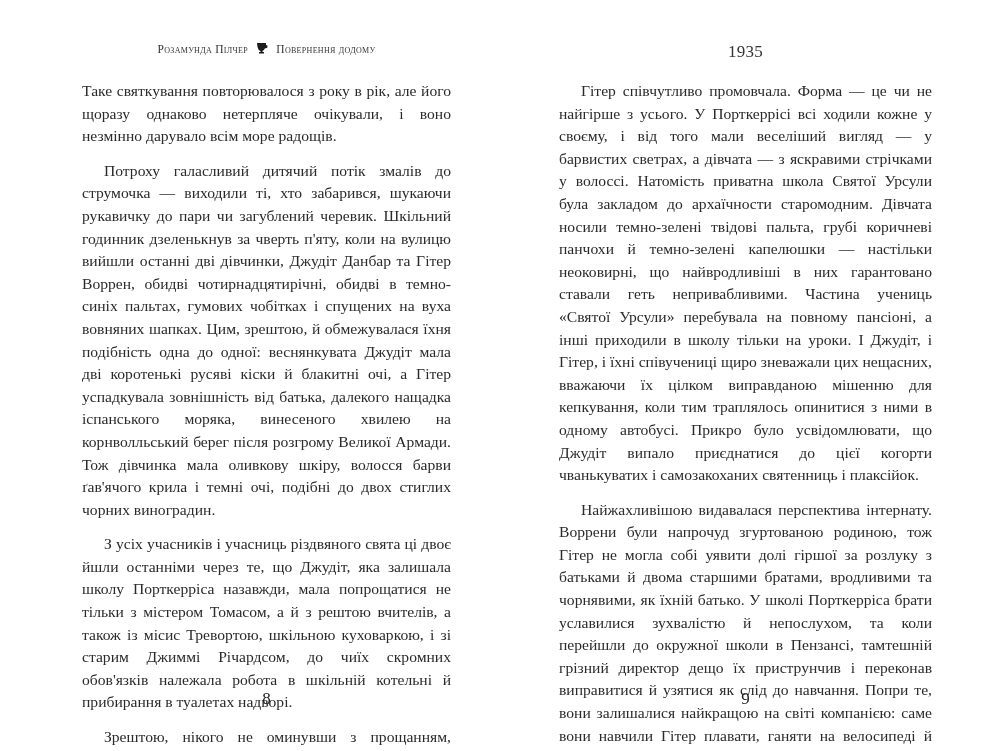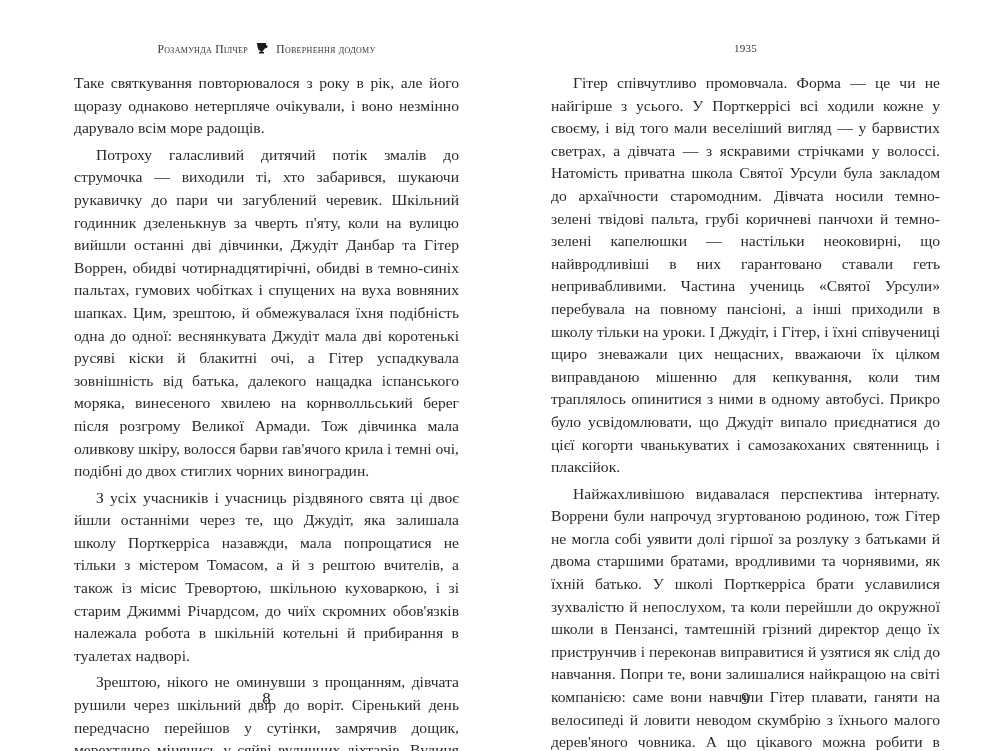--- a/index.html
+++ b/index.html
@@ -5,25 +5,25 @@
   html, body { margin: 0; padding: 0; background: #ffffff; }
   body { width: 1000px; height: 751px; position: relative; overflow: hidden;
          font-family: "DejaVu Serif", "Liberation Serif", serif; color: #222; }
   .page { position: absolute; top: 0; height: 712px; }
   .page.left { left: 70px; width: 393px; }
   .page.right { left: 547px; width: 397px; }
   .running-head { position: absolute; top: 42px; left: 0; right: 0; text-align: center;
                   font-family: "Liberation Serif", serif; font-size: 11.5px; letter-spacing: 0.3px;
                   color: #333; font-variant: small-caps; white-space: nowrap; }
   .running-head .sep { display: inline-block; margin: 0 5px; vertical-align: -1px; }
-  .running-head.year { font-variant: normal; font-size: 11px; text-align: center; }
+  .running-head.year { font-variant: normal; font-size: 17px; text-align: center; }
   .text { position: absolute; top: 68px; left: 0; right: 0;
           font-family: "Liberation Serif", serif; font-size: 15.6px; line-height: 22.6px;
           text-align: justify; hyphens: manual; color: #2a2a2a; }
-  .text p { margin: 4px; text-indent: 22px; }
+  .text p { margin: 12px; text-indent: 22px; }
   .text p.noindent { text-indent: 0; }
   .text em { }
   .folio { position: absolute; top: 689px; left: 0; right: 0; text-align: center;
            font-family: "Liberation Serif", serif; font-size: 17px; color: #222; }
 </style>
 </head>
 <body>
 
 <div class="page left">
   <div class="running-head">

